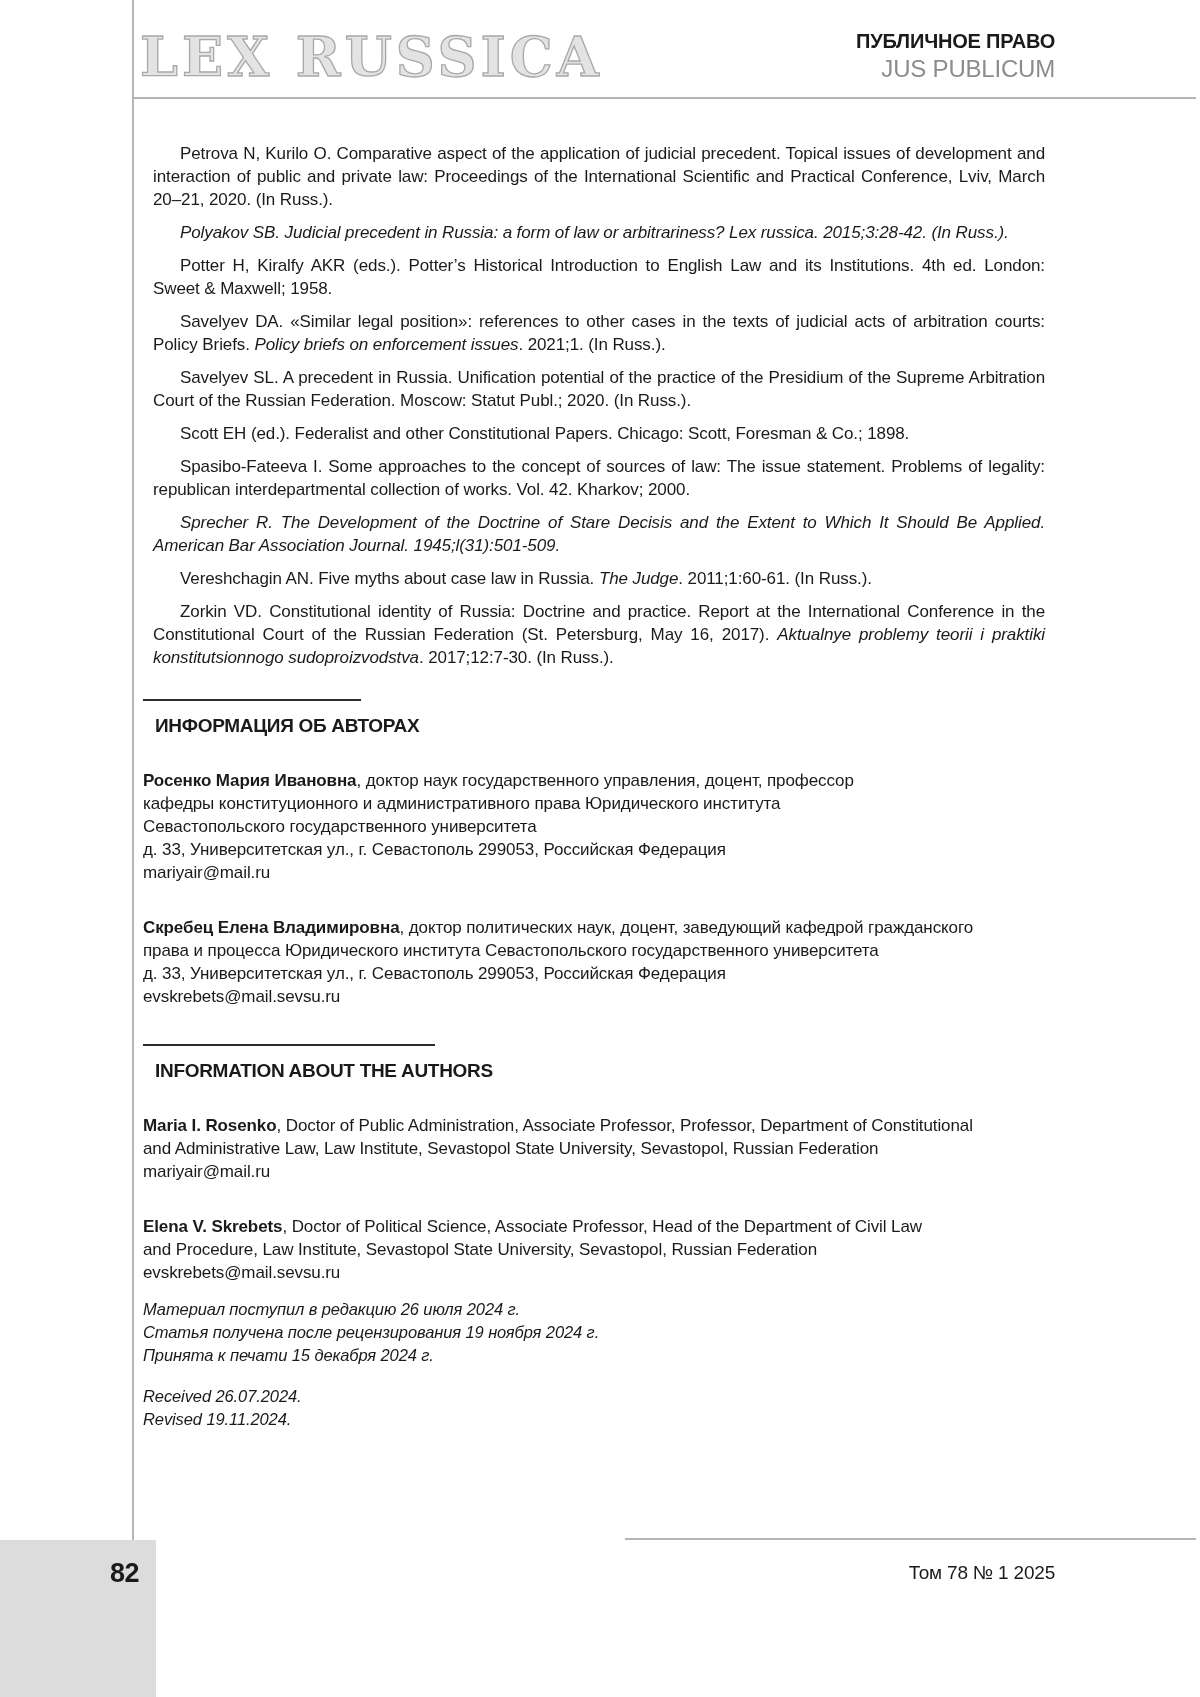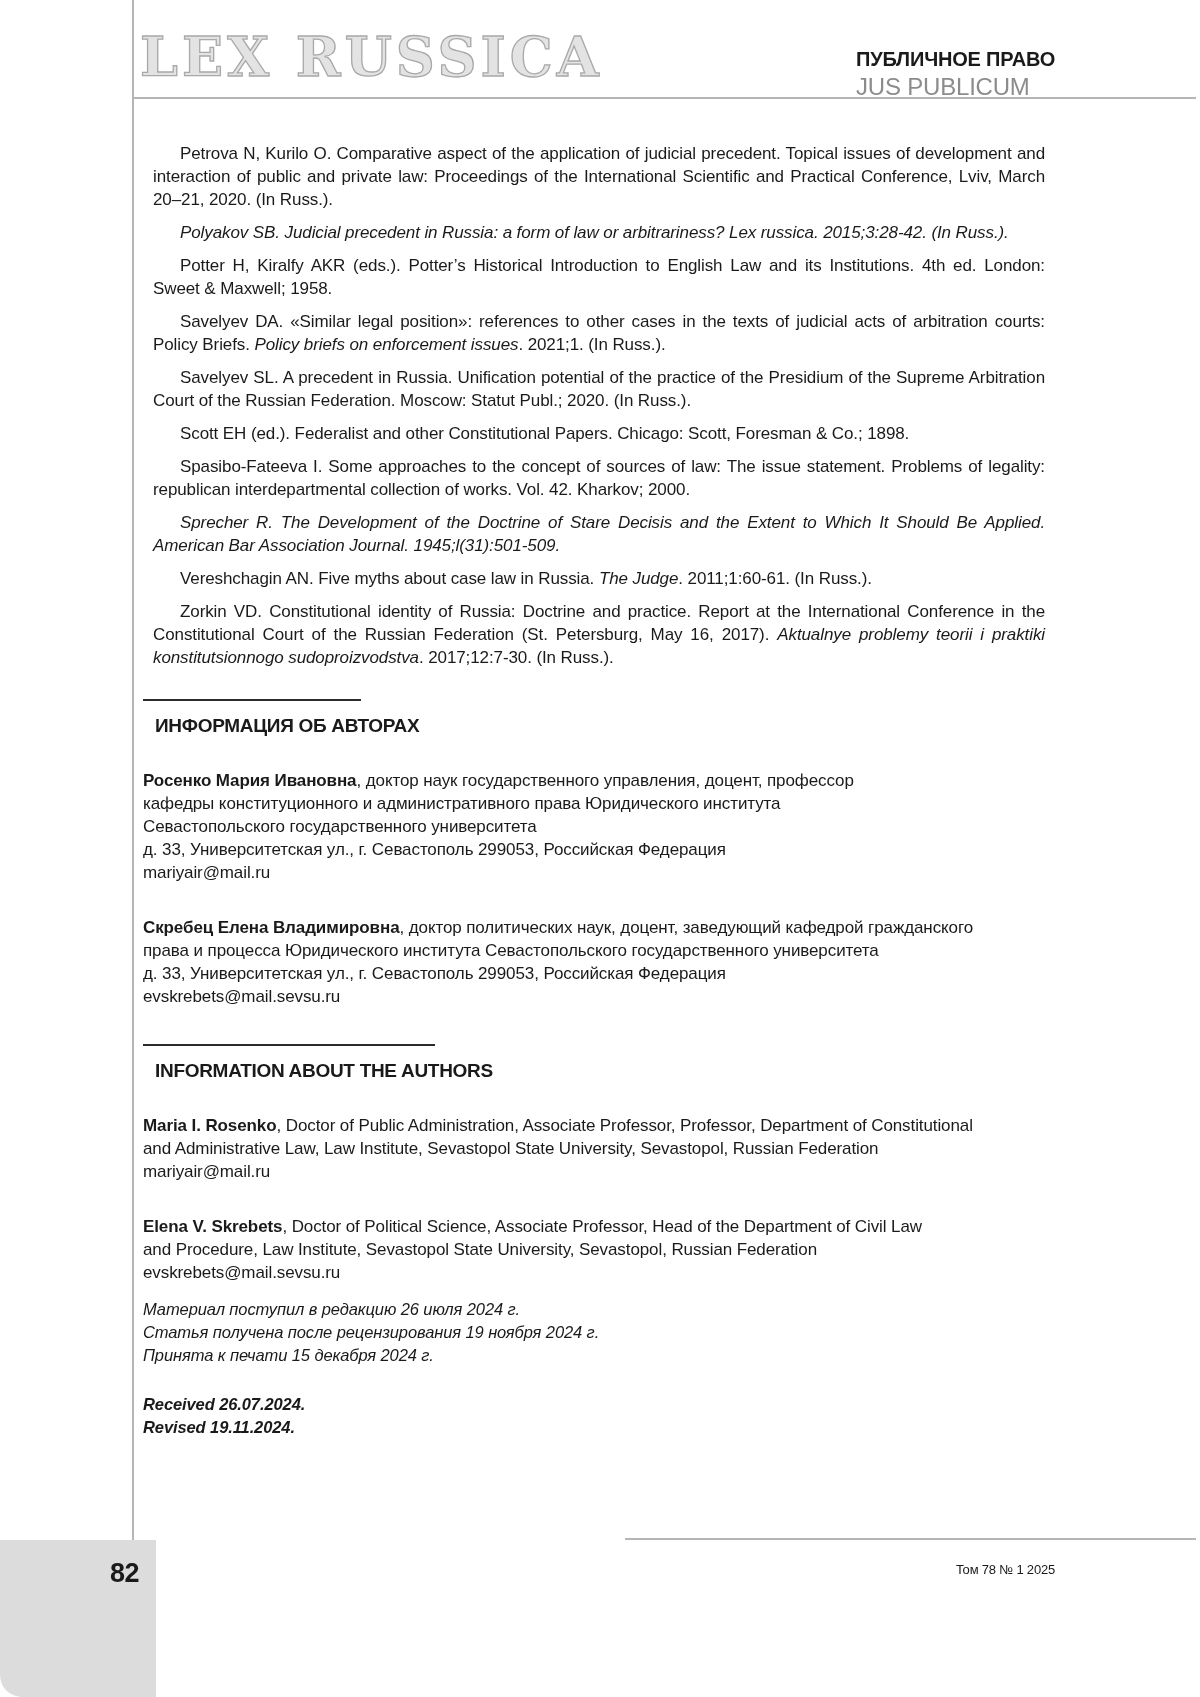--- a/index.html
+++ b/index.html
@@ -1,41 +1,41 @@
 <!DOCTYPE html>
 <html style="--text-black: #1a1a1a; --rule-gray: #b5b5b5; --subtitle-gray: #8c8c8c; --divider-dark: #2b2b2b; --page-box-gray: #dcdcdc; --logo-gray: #c9c9c9;"><head>
 <meta charset="utf-8">
 <style>
   html,body{margin:0;padding:0;background:#ffffff;}
   .page{
     position:relative;width:1200px;height:1697px;background:#fff;overflow:hidden;
-    font-family:"Liberation Sans",sans-serif;color:var(--text-black,#1a1a1a);border-radius:22px;
+    font-family:"Liberation Sans",sans-serif;color:var(--text-black,#1a1a1a);
   }
   .vline{position:absolute;left:132px;top:0;width:2px;height:1697px;background:var(--rule-gray,#b5b5b5);}
   .logo{
     position:absolute;left:140px;top:30px;
     font-family:"DejaVu Serif",serif;font-weight:700;font-size:54px;line-height:1;
     color:#e3e3e3;-webkit-text-stroke:1.3px #a9a9a9;letter-spacing:4px;
   }
-  .header-right{position:absolute;top:30px;right:145px;line-height:1.15;margin-top:18px;}
+  .header-right{position:absolute;top:30px;right:145px;text-align:right;line-height:1.15;}
   .header-right .ru{font-size:20px;font-weight:700;letter-spacing:-0.2px;}
   .header-right .la{font-size:24px;color:var(--subtitle-gray,#8c8c8c);margin-top:2px;letter-spacing:-0.2px;}
   .header-rule{position:absolute;left:132px;right:4px;top:97px;height:2px;background:var(--rule-gray,#b5b5b5);}
   .content{position:absolute;left:143px;top:132px;width:912px;font-size:17px;line-height:23px;letter-spacing:-0.1px;}
   p.ref{margin:10px;text-indent:27px;text-align:justify;}
   .divider{height:2px;background:var(--divider-dark,#2b2b2b);}
   .divider.ru{width:218px;margin-top:30px;}
   .divider.en{width:292px;margin-top:36px;}
   h2.sec{font-size:19px;margin:13px 0 0 12px;letter-spacing:-0.3px;color:var(--text-black,#1a1a1a);}
   p.author{margin:32px 0 0 0;}
   .dates{margin-top:14px;font-style:italic;font-size:16.5px;}
-  .dates.en{margin-top:26px;font-weight:bold;}
+  .dates.en{margin-top:18px;}
   .dates div{line-height:23px;}
   .footer-rule{position:absolute;left:625px;right:4px;top:1538px;height:2px;background:var(--rule-gray,#b5b5b5);}
-  .volume{position:absolute;top:1562px;right:145px;font-size:13px;letter-spacing:-0.2px;}
+  .volume{position:absolute;top:1562px;right:145px;font-size:19px;letter-spacing:-0.2px;}
   .pagebox{position:absolute;left:0;top:1540px;width:156px;height:157px;background:var(--page-box-gray,#dcdcdc);}
   .pagenum{position:absolute;top:18px;right:17px;font-size:27px;font-weight:700;letter-spacing:-0.5px;}
 </style>
 </head>
 <body>
 
 <div class="page">
 
   <div class="vline"></div>
 

